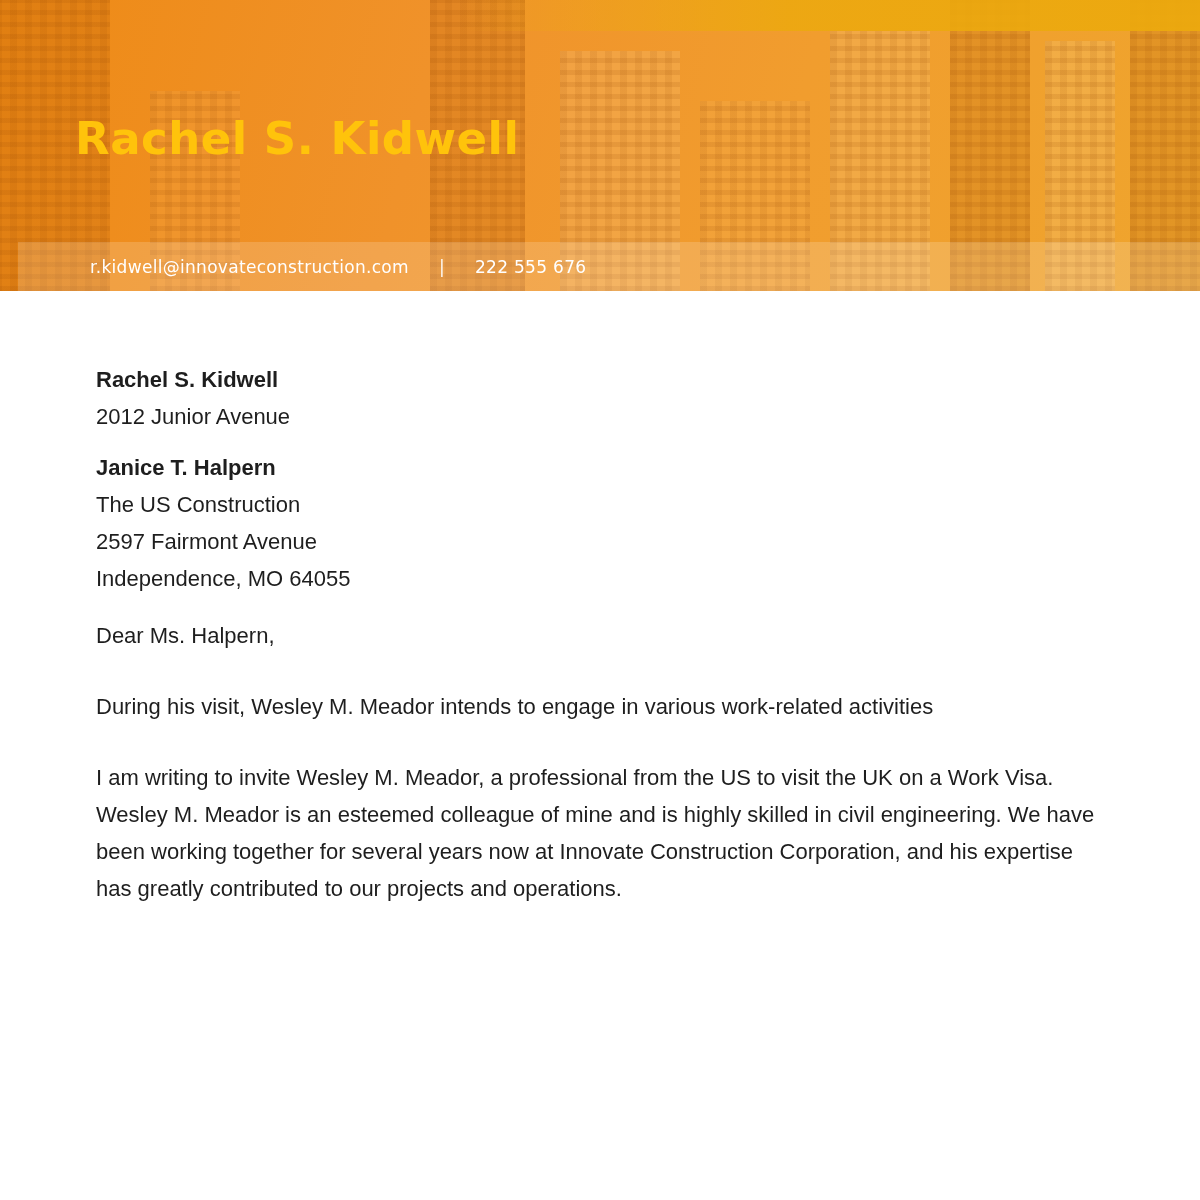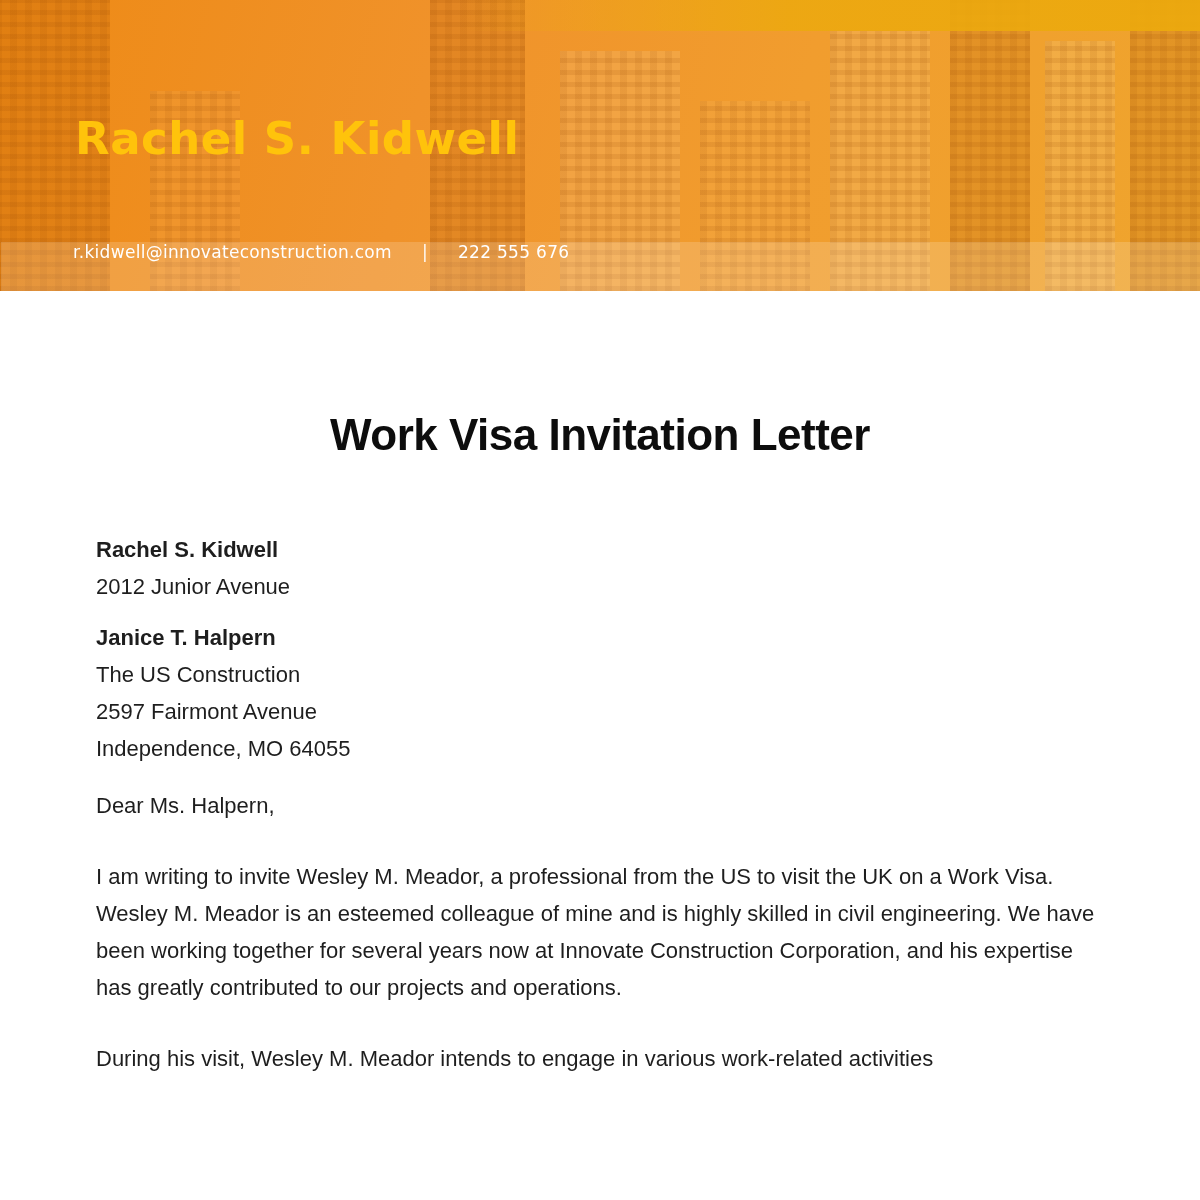--- a/index.html
+++ b/index.html
@@ -36,23 +36,23 @@
 
   .letterhead-name {
     position: absolute; left: 75px; top: 112px;
     margin: 0;
     font-family: "DejaVu Sans", sans-serif;
     font-size: 45px; font-weight: bold; letter-spacing: 0.5px;
     color: #ffc30b;
     z-index: 3;
   }
   .contact-bar {
-    position: absolute; left: 1px; right: 0; top: 242px; height: 49px;
+    position: absolute; left: 18px; right: 0; top: 242px; height: 49px;
     background: rgba(255, 255, 255, 0.17);
-    display: flex; 
+    display: flex; align-items: center;
     padding-left: 72px;
     z-index: 3;
     font-family: "DejaVu Sans", sans-serif;
     font-size: 17px; color: #ffffff; letter-spacing: 0.3px;
   }
   .contact-bar .sep { margin: 0 30px; opacity: 0.95; }
 
   
   .letter-body {
     padding: 0 96px;
@@ -97,34 +97,33 @@
 
     <div class="contact-bar">
       <span>r.kidwell@innovateconstruction.com</span>
       <span class="sep">|</span>
       <span>222 555 676</span>
     </div>
   </header>
 
   <main class="letter-body">
 
-    <h2 class="letter-title">Work Visa Invitation Letter</h2>
 
     <div class="addr-block">
       <p class="bold">Rachel S. Kidwell</p>
       <p>2012 Junior Avenue</p>
     </div>
 
     <div class="addr-block second">
       <p class="bold">Janice T. Halpern</p>
       <p>The US Construction</p>
       <p>2597 Fairmont Avenue</p>
       <p>Independence, MO 64055</p>
     </div>
 
     <p class="salutation">Dear Ms. Halpern,</p>
 
+    <p class="para">During his visit, Wesley M. Meador intends to engage in various work-related activities</p>
+
     <p class="para">I am writing to invite Wesley M. Meador, a professional from the US to visit the UK on a Work Visa. Wesley M. Meador is an esteemed colleague of mine and is highly skilled in civil engineering. We have been working together for several years now at Innovate Construction Corporation, and his expertise has greatly contributed to our projects and operations.</p>
-
-    <p class="para">During his visit, Wesley M. Meador intends to engage in various work-related activities</p>
 
   </main>
 </div>
 
 </body></html>

